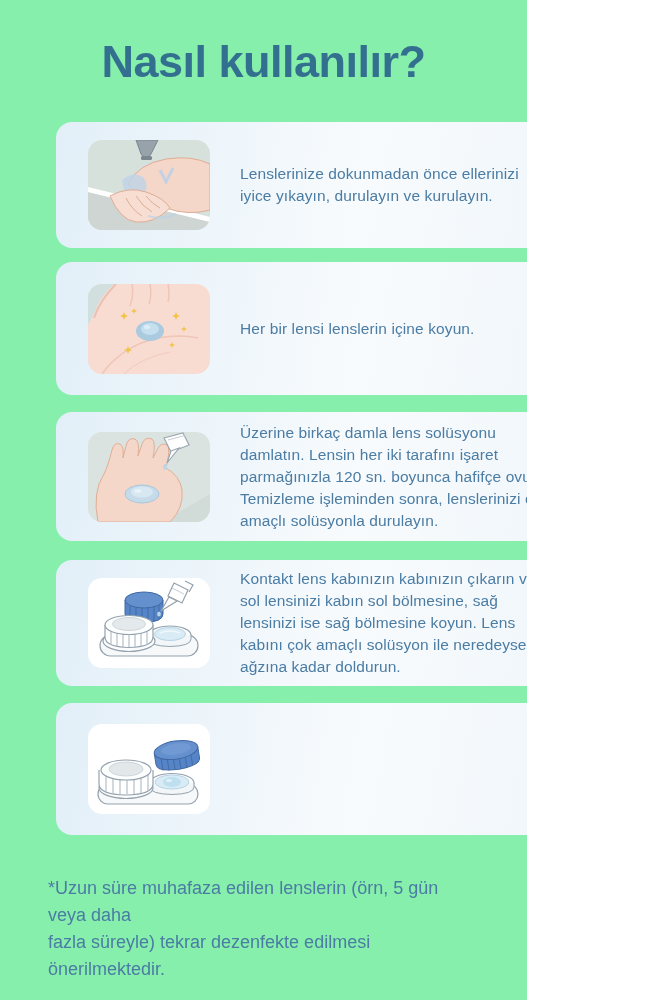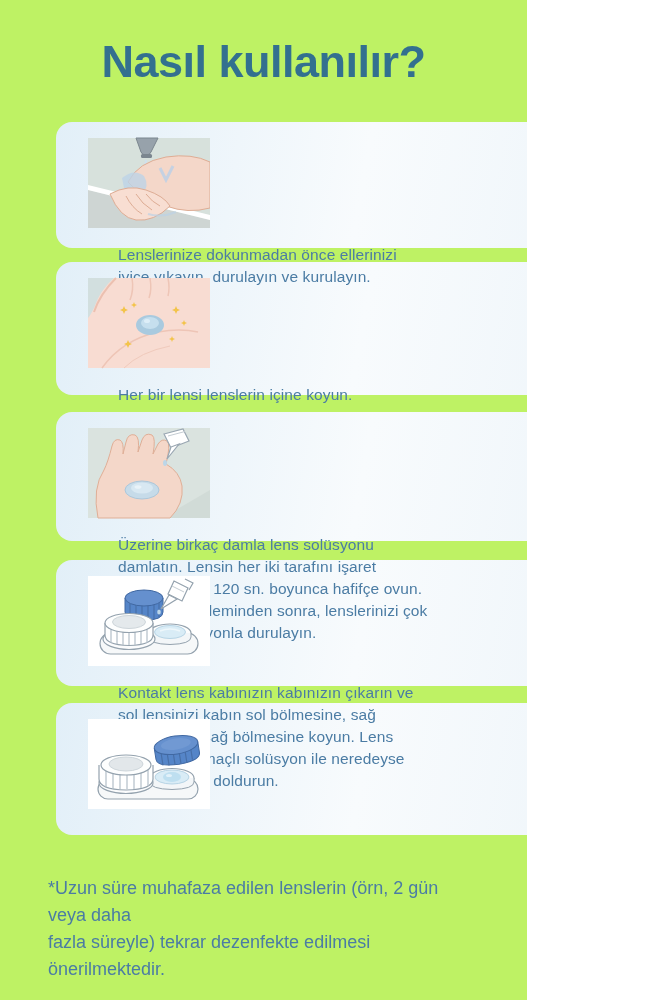--- a/index.html
+++ b/index.html
@@ -1,30 +1,29 @@
 <!DOCTYPE html>
 <html><head>
 <meta charset="utf-8">
 <style>
   html,body{margin:0;padding:0;}
   body{
     width:667px;height:1000px;background:#ffffff;
     font-family:"Liberation Sans",sans-serif;
   }
-  .page{width:527px;height:1000px;overflow:hidden;background:#bef264;}
+  .page{width:527px;height:1000px;overflow:hidden;background:#86efac;}
   .title{
     margin:0;padding-top:36px;text-align:center;
     font-size:45px;font-weight:800;color:#33708f;letter-spacing:-0.5px;
   }
   .cards{margin:34px 56px 0;width:555px;}
   .card{
-    display:flex;align-items:flex-start;box-sizing:border-box;
+    display:flex;align-items:center;box-sizing:border-box;
     border-radius:16px;padding:0 20px 0 32px;
     background:linear-gradient(100deg,#e2eff8 0%,#f8fbfd 55%,#eef5fa 100%);
-    flex-direction:column;
   }
   .card-1{height:126px;margin-bottom:14px}
   .card-2{height:133px;margin-bottom:17px}
   .card-3{height:129px;margin-bottom:19px}
   .card-4{height:126px;margin-bottom:17px}
   .card-5{height:132px}
   .ill{width:122px;height:90px;border-radius:14px;overflow:hidden;flex:0 0 122px;}
   .ill svg{display:block;width:100%;height:100%;}
   .step-text{
     margin-left:30px;font-size:15.5px;line-height:22px;color:#4b7ca4;
@@ -165,16 +164,16 @@
             <path d="M72,28 L72,44 M78,29 L78,45 M84,29 L84,45.5 M90,29 L90,45.5 M96,29 L96,45 M102,28 L102,43" stroke="#476fa8" stroke-width="1.2"></path>
             <ellipse cx="88" cy="26" rx="22" ry="9" fill="#6590ce" stroke="#4068a2" stroke-width="1"></ellipse>
             <ellipse cx="88" cy="25" rx="15" ry="5.5" fill="#7199d3"></ellipse>
           </g>
         </svg>
       </div>
     </div>
 
   </div>
 
-  <div class="footnote">*Uzun süre muhafaza edilen lenslerin (örn, 2 gün veya daha
+  <div class="footnote">*Uzun süre muhafaza edilen lenslerin (örn, 5 gün veya daha
 fazla süreyle) tekrar dezenfekte edilmesi önerilmektedir.</div>
 
 </div>
 
 </body></html>

